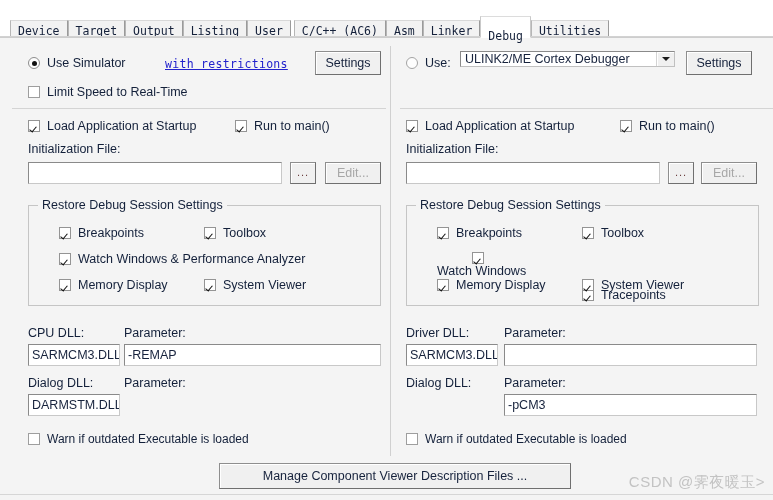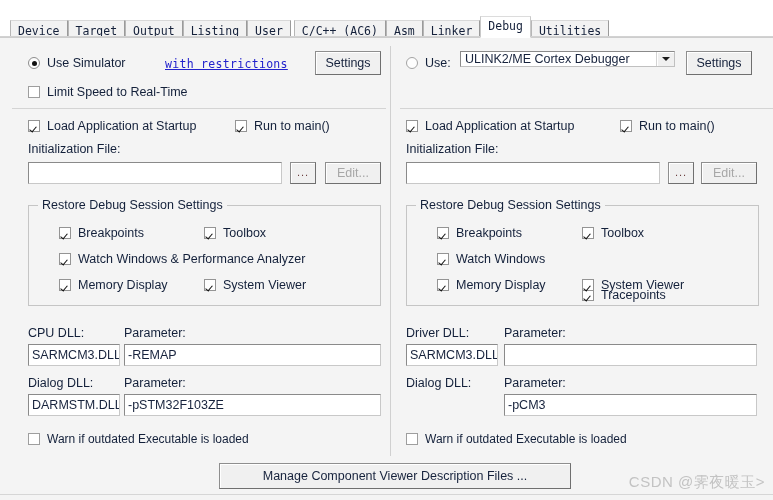--- a/index.html
+++ b/index.html
@@ -49,21 +49,21 @@
     white-space: nowrap;
     box-sizing: border-box;
   }
   .tab.gap {
     margin-left: 3px;
   }
   .tab.active {
     background: #ffffff;
     height: 22px;
     line-height: 19px;
-    padding-top: 0;
+    padding-top: 10px;
     border-bottom: 1px solid #ffffff;
     border-left: 1px solid #c9c9c9;
     border-right: 1px solid #c9c9c9;
     border-top: 1px solid #dcdcdc;
     position: relative;
     z-index: 4;
     margin-bottom: -1px;
   }
   .tabunderline {
     position: absolute;
@@ -397,21 +397,20 @@
     <div class="inp" style="left:18px; top:306px; width:92px; height:22px;">SARMCM3.DLL</div>
     <div class="inp" style="left:114px; top:306px; width:257px; height:22px;">-REMAP</div>
 
     <div class="row" style="left:18px; top:338px;">
       <span class="lbl">Dialog DLL:</span>
     </div>
     <div class="row" style="left:114px; top:338px;">
       <span class="lbl">Parameter:</span>
     </div>
     <div class="inp" style="left:18px; top:356px; width:92px; height:22px;">DARMSTM.DLL</div>
-    <div class="inp" style="left:114px; top:356px; width:257px; height:22px;">-pSTM32F103ZE</div>
 
     <div class="row" style="left:18px; top:394px;">
       <span class="cb off"></span>
       <span class="lbl small">Warn if outdated Executable is loaded</span>
     </div>
   </div>
 
   <div class="panel right">
 
     <div class="row" style="left:8px; top:18px;">
@@ -445,21 +444,21 @@
     <div class="group" style="left:8px; top:167px; width:353px; height:101px;">
       <span class="gtitle">Restore Debug Session Settings</span>
       <div class="row" style="left:30px; top:20px;">
         <span class="cb on"></span>
         <span class="lbl">Breakpoints</span>
       </div>
       <div class="row" style="left:175px; top:20px;">
         <span class="cb on"></span>
         <span class="lbl">Toolbox</span>
       </div>
-      <div class="row" style="left:30px; top:46px;">
+      <div class="row" style="left:30px; top:46px;flex-direction:column;">
         <span class="cb on"></span>
         <span class="lbl">Watch Windows</span>
       </div>
       <div class="row" style="left:175px; top:46px;margin-top:36px;">
         <span class="cb on"></span>
         <span class="lbl">Tracepoints</span>
       </div>
       <div class="row" style="left:30px; top:72px;">
         <span class="cb on"></span>
         <span class="lbl">Memory Display</span>

